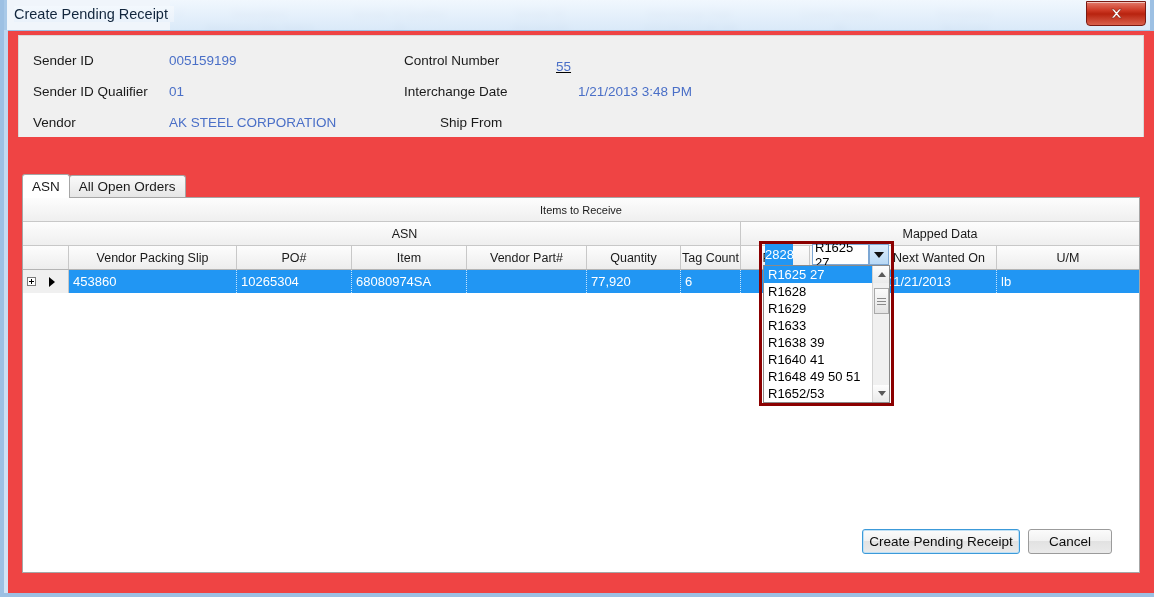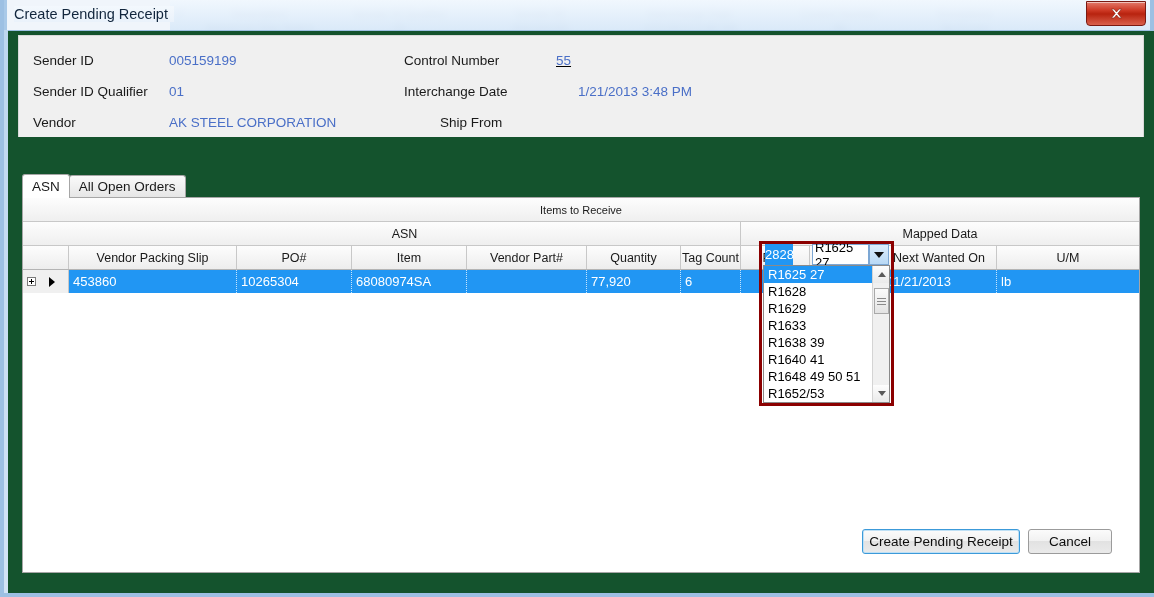--- a/index.html
+++ b/index.html
@@ -70,21 +70,21 @@
     display: flex; align-items: center; justify-content: center;
     cursor: pointer;
   }
   .close-btn svg { display:block; }
 
   
   .client {
     position: absolute;
     left: 4px; top: 30px;
     width: 1146px; height: 563px;
-    background: #14532d;
+    background: #ef4444;
     border-top: 1px solid #9dc0e3;
   }
 
   
   .info-panel {
     position: absolute;
     left: 10px; top: 4px;
     width: 1126px; height: 102px;
     background: #f0f0f0;
     border: 1px solid #d8d8d8;
@@ -343,21 +343,21 @@
       <div class="field" style="left:14px; top:79px;">
         <span class="lbl">Vendor</span>
       </div>
       <div class="field" style="left:150px; top:79px;">
         <span class="val">AK STEEL CORPORATION</span>
       </div>
 
       <div class="field" style="left:385px; top:17px;">
         <span class="lbl">Control Number</span>
       </div>
-      <div class="field" style="left:537px; top:17px;text-decoration:underline;">
+      <div class="field" style="left:537px; top:23px;text-decoration:underline;">
         <span class="val">55</span>
       </div>
 
       <div class="field" style="left:385px; top:48px;">
         <span class="lbl">Interchange Date</span>
       </div>
       <div class="field" style="left:515px; top:48px;margin-left:44px;">
         <span class="val">1/21/2013 3:48 PM</span>
       </div>
 

